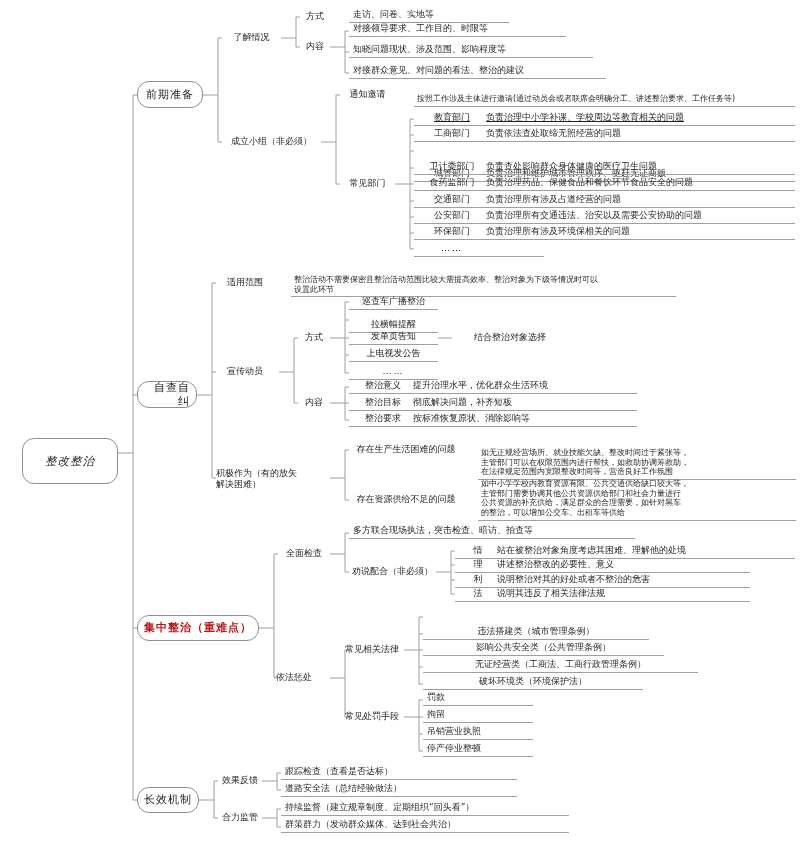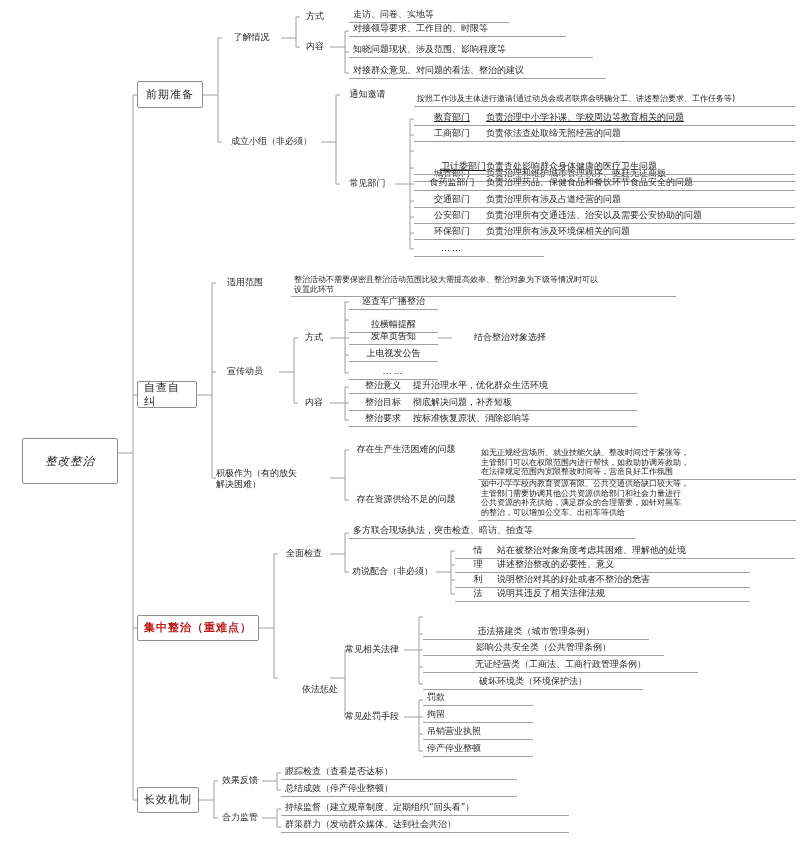--- a/index.html
+++ b/index.html
@@ -18,23 +18,23 @@
     position:absolute;
     box-sizing:border-box;
     font-size:9px;
     line-height:1.25;
     white-space:pre-line;
     color:#1f1f1f;
   }
   
   .boxed{
     border:1px solid #8a8f96;
-    border-radius:2px;
+    border-radius:12px;
     background:#fff;
-    text-align:left;
+    text-align:right;
     display:flex;align-items:center;justify-content:center;
     font-size:11px;
     letter-spacing:1px;
     padding:3px 6px;
   }
   .root{font-size:11.5px;}
   .accent{color:#c01616;font-weight:bold;}
   
   .plain{
     text-align:center;
@@ -253,21 +253,21 @@
   </div>
   <div class="node leaf u" style="left:414px;top:127px;width:381px;">
     <span style="display:inline-block;width:68px;text-align:center;">工商部门</span>
     <span>负责依法查处取缔无照经营的问题</span>
   </div>
   <div class="node leaf u" style="left:414px;top:144px;width:381px;margin-top:23px;">
     <span style="display:inline-block;width:68px;text-align:center;">城管部门</span>
     <span>负责治理和维护城市管理秩序、驱赶无证商贩</span>
   </div>
   <div class="node leaf u" style="left:414px;top:160px;width:381px;">
-    <span style="display:inline-block;width:68px;text-align:right;text-decoration:underline;">卫计委部门</span>
+    <span style="display:inline-block;width:68px;text-align:center;">卫计委部门</span>
     <span>负责查处影响群众身体健康的医疗卫生问题</span>
   </div>
   <div class="node leaf u" style="left:414px;top:176px;width:381px;">
     <span style="display:inline-block;width:68px;text-align:center;">食药监部门</span>
     <span>负责治理药品、保健食品和餐饮环节食品安全的问题</span>
   </div>
   <div class="node leaf u" style="left:414px;top:193px;width:381px;">
     <span style="display:inline-block;width:68px;text-align:center;">交通部门</span>
     <span>负责治理所有涉及占道经营的问题</span>
   </div>
@@ -375,21 +375,21 @@
   </div>
   <div class="node leaf u" style="left:455px;top:573px;width:295px;">
     <span style="display:inline-block;width:38px;text-align:center;">利</span>
     <span>说明整治对其的好处或者不整治的危害</span>
   </div>
   <div class="node leaf u" style="left:455px;top:587px;width:295px;">
     <span style="display:inline-block;width:38px;text-align:center;">法</span>
     <span>说明其违反了相关法律法规</span>
   </div>
 
-  <div class="node plain" style="left:294px;top:669px;width:52px;height:18px;margin-top:12px;">
+  <div class="node plain" style="left:268px;top:669px;width:52px;height:18px;">
     <span>依法惩处</span>
   </div>
   <div class="node plain" style="left:340px;top:641px;width:64px;height:18px;">
     <span>常见相关法律</span>
   </div>
   <div class="node leaf u center" style="left:423px;top:625px;width:226px;">
     <span>违法搭建类（城市管理条例）</span>
   </div>
   <div class="node leaf u center" style="left:423px;top:641px;width:241px;">
     <span>影响公共安全类（公共管理条例）</span>
@@ -417,21 +417,21 @@
     <span>停产停业整顿</span>
   </div>
 
   <div class="node plain" style="left:218px;top:772px;width:44px;height:18px;">
     <span>效果反馈</span>
   </div>
   <div class="node leaf u" style="left:281px;top:765px;width:236px;">
     <span>跟踪检查（查看是否达标）</span>
   </div>
   <div class="node leaf u" style="left:281px;top:782px;width:236px;">
-    <span>总结成效（停产停业整顿）</span>
+    <span>道路安全法（总结经验做法）</span>
   </div>
 
   <div class="node plain" style="left:218px;top:809px;width:44px;height:18px;">
     <span>合力监管</span>
   </div>
   <div class="node leaf u" style="left:281px;top:801px;width:288px;">
     <span>持续监督（建立规章制度、定期组织“回头看”）</span>
   </div>
   <div class="node leaf u" style="left:281px;top:818px;width:288px;">
     <span>群策群力（发动群众媒体、达到社会共治）</span>

